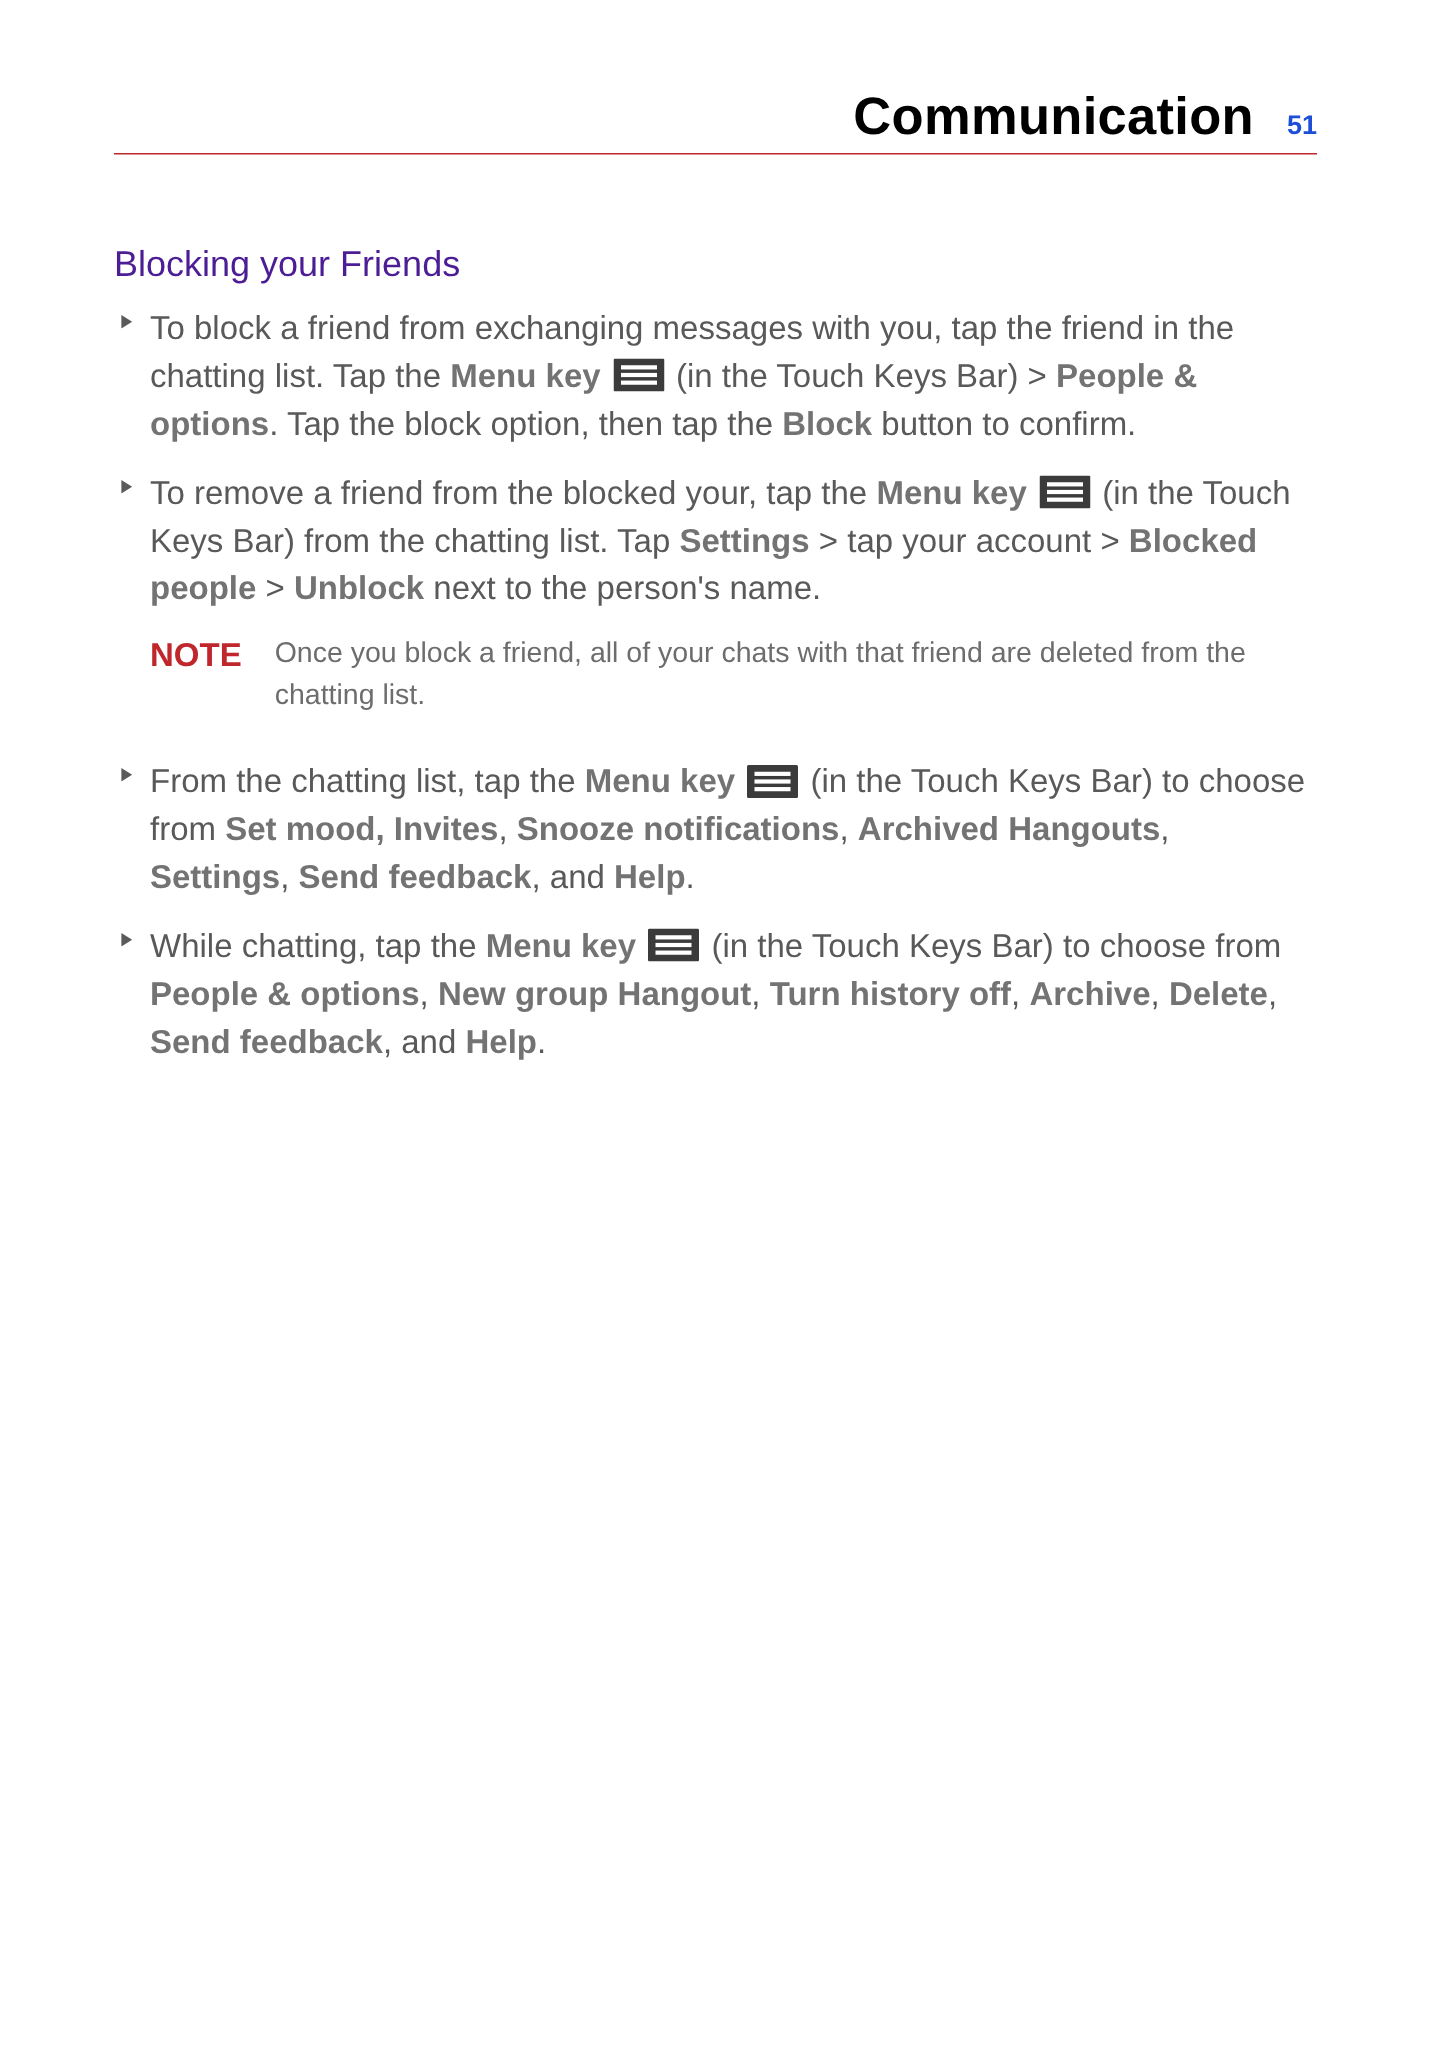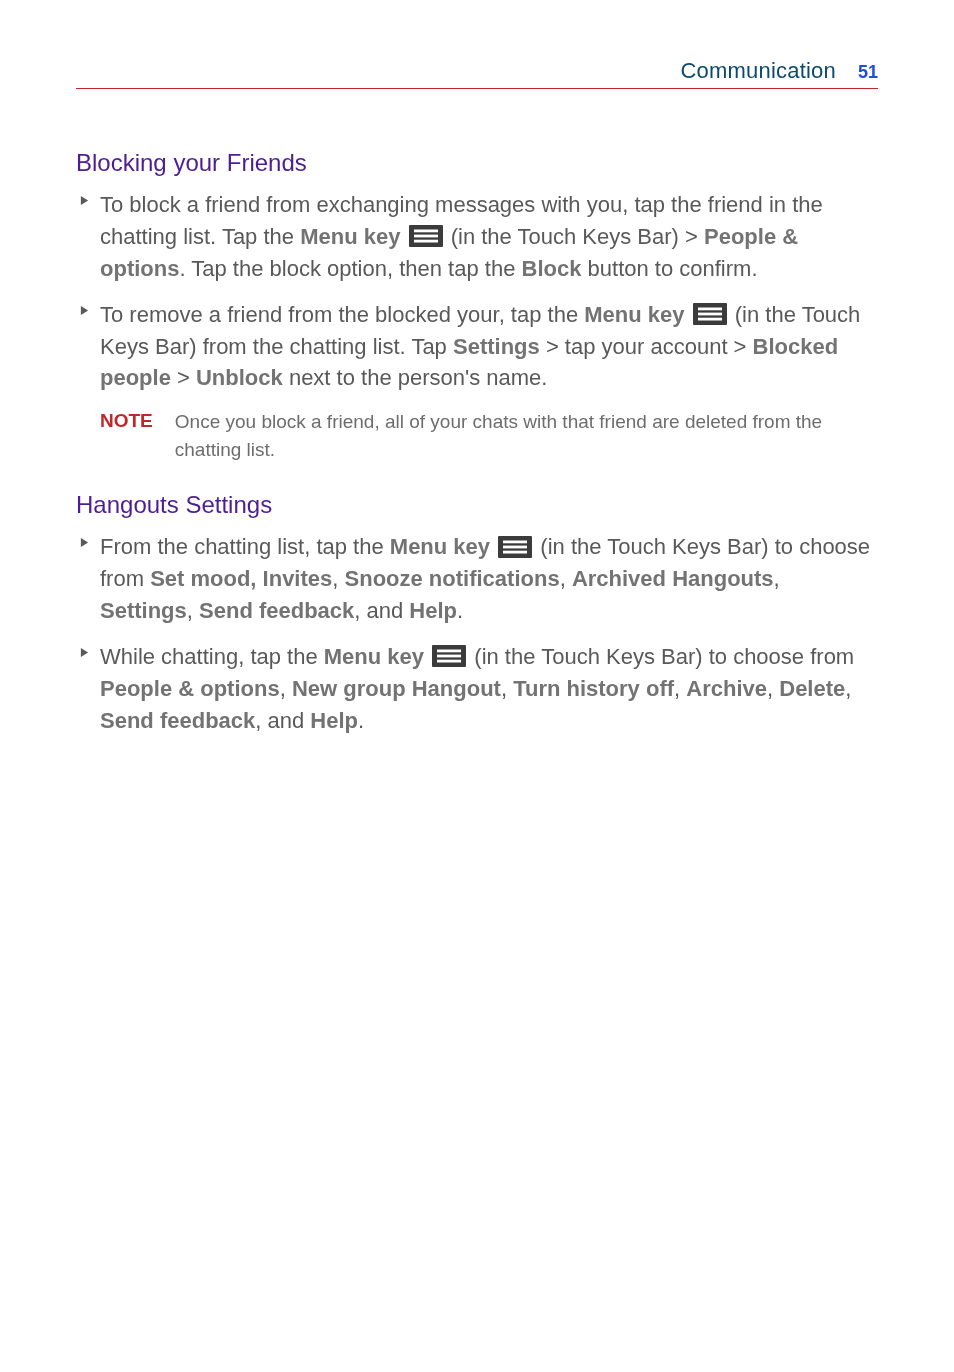--- a/index.html
+++ b/index.html
@@ -17,23 +17,23 @@
   .header {
     display: flex;
     justify-content: flex-end;
     align-items: baseline;
     border-bottom: 1.5px solid #c0272d;
     padding-bottom: 4px;
     margin-bottom: 60px;
     gap: 22px;
   }
   .section-name {
-    font-size: 22px;
-    color: #0c4a6e;
-    font-weight: 400;
+    font-size: 35px;
+    color: #000000;
+    font-weight: 700;
     letter-spacing: 0.2px;
   }
   .page-num {
     font-size: 18px;
     color: #1d4ed8;
     font-weight: 600;
   }
   .h2 {
     color: #4c1d95;
     font-size: 24px;
@@ -73,21 +73,21 @@
   }
   .menu-icon svg { display:block; }
   .note-block {
     display: flex;
     gap: 22px;
     padding-left: 24px;
     margin: 6px 0 28px 0;
   }
   .note-label {
     color: #c0272d;
-    font-size: 19px;
+    font-size: 22px;
     font-weight: 700;
     flex: 0 0 auto;
     padding-top: 2px;
   }
   .note-text {
     color: #6d6d6d;
     font-size: 19px;
     line-height: 1.45;
     flex: 1 1 auto;
     font-weight: 400;
@@ -139,21 +139,20 @@
 
     </div>
 
     <div class="note-block">
       <div class="note-label">NOTE</div>
       <div class="note-text">Once you block a friend, all of your chats with that friend are deleted from the chatting list.</div>
     </div>
   </div>
 
   <div class="sect2">
-    <div class="h2">Hangouts Settings</div>
 
     <div class="bullets">
 
       <div class="bullet">
         <span class="bullet-marker">
           <svg viewBox="0 0 10 10" width="9" height="9">
               <polygon points="1,0 9,5 1,10" fill="#5a5a5a"></polygon>
             </svg>
         </span>
         <span>From the chatting list, tap the </span><span class="bold">Menu key</span><span> </span><span class="menu-icon"><svg viewBox="0 0 34 22" width="34" height="22">

